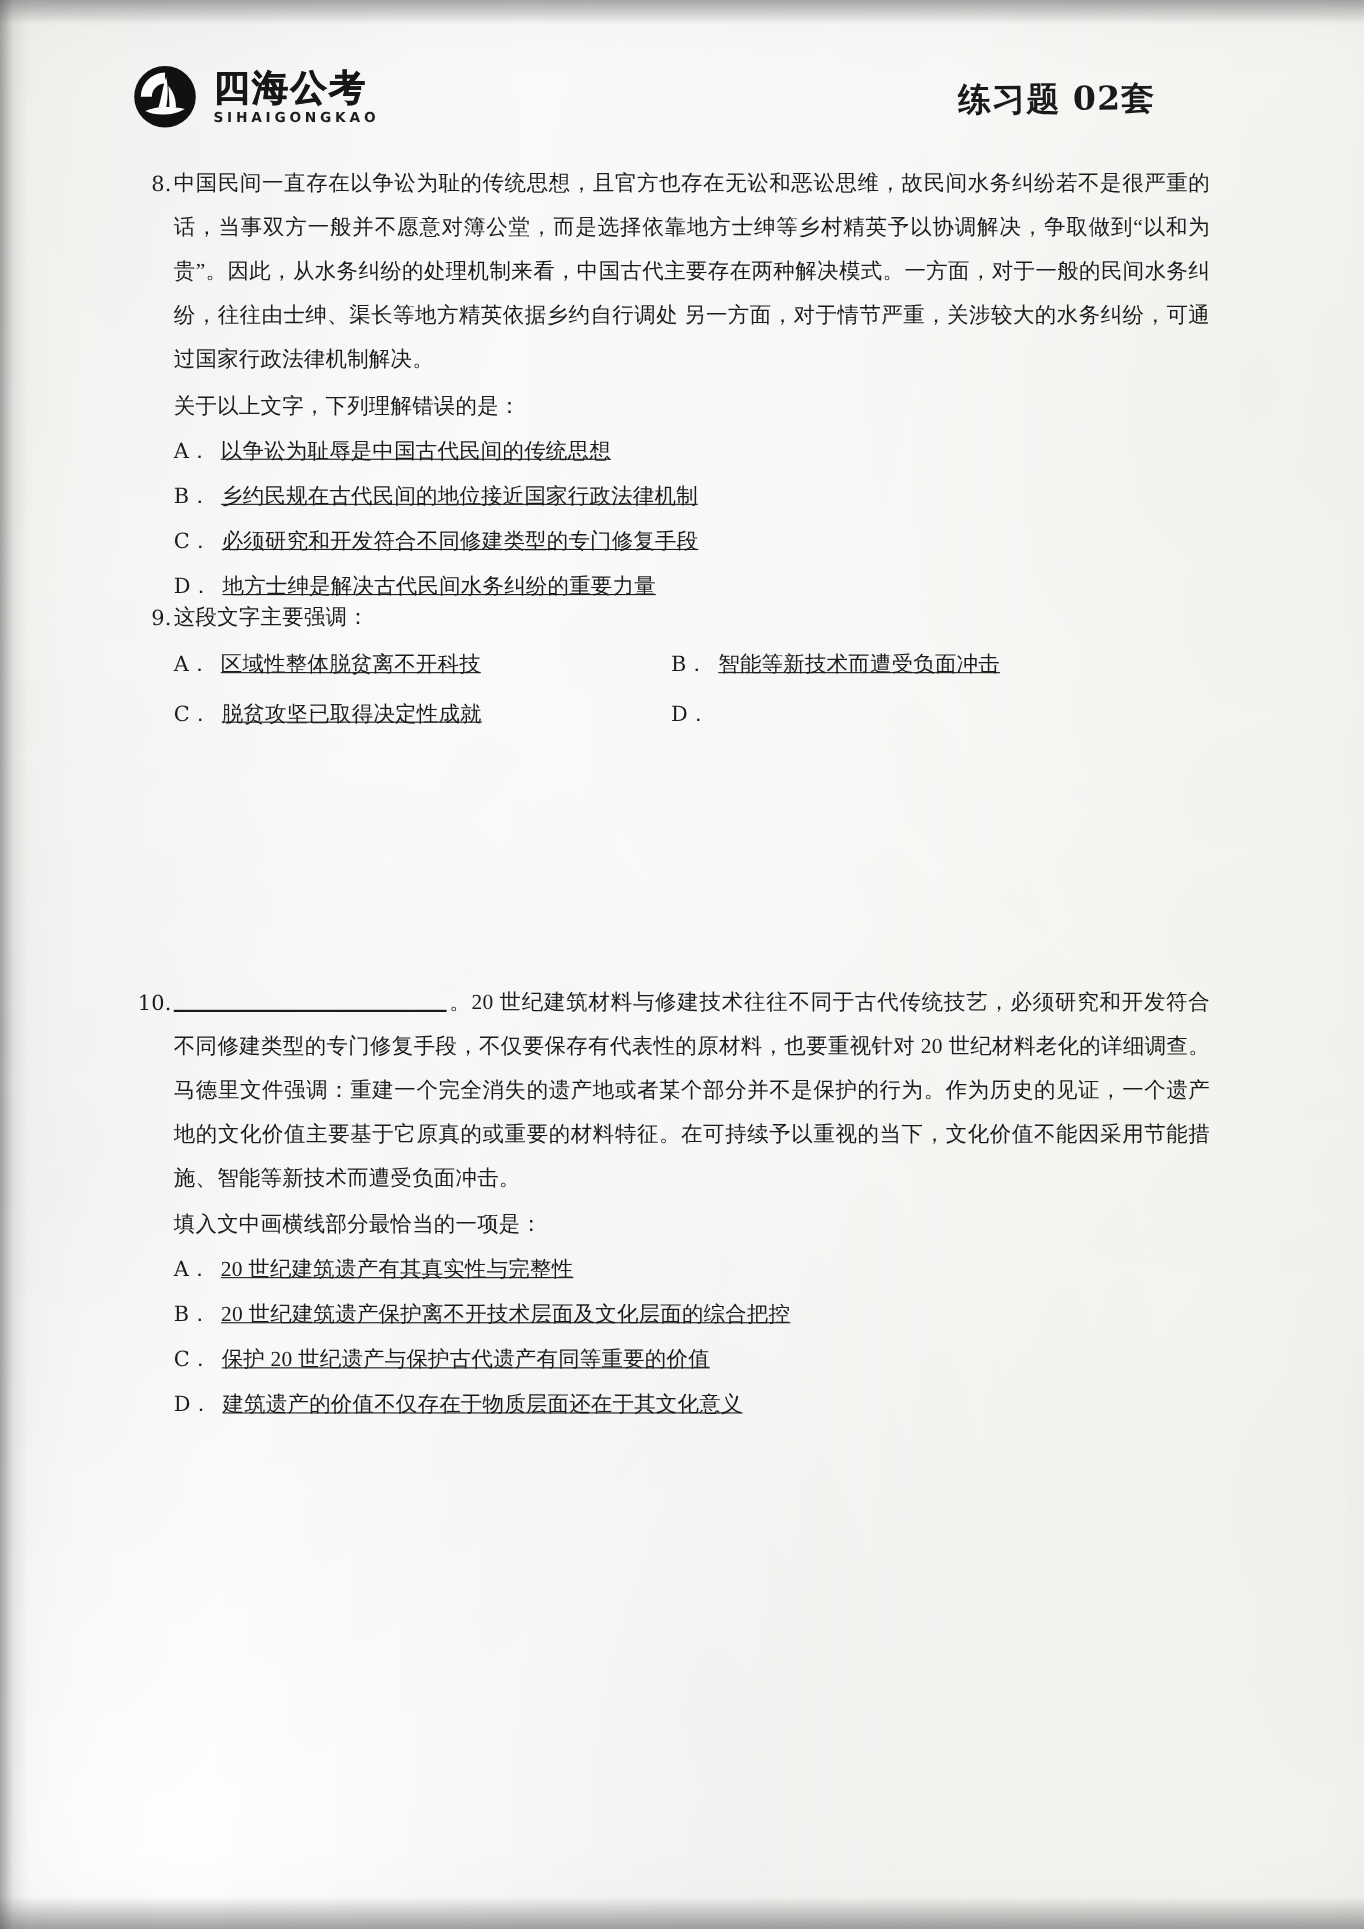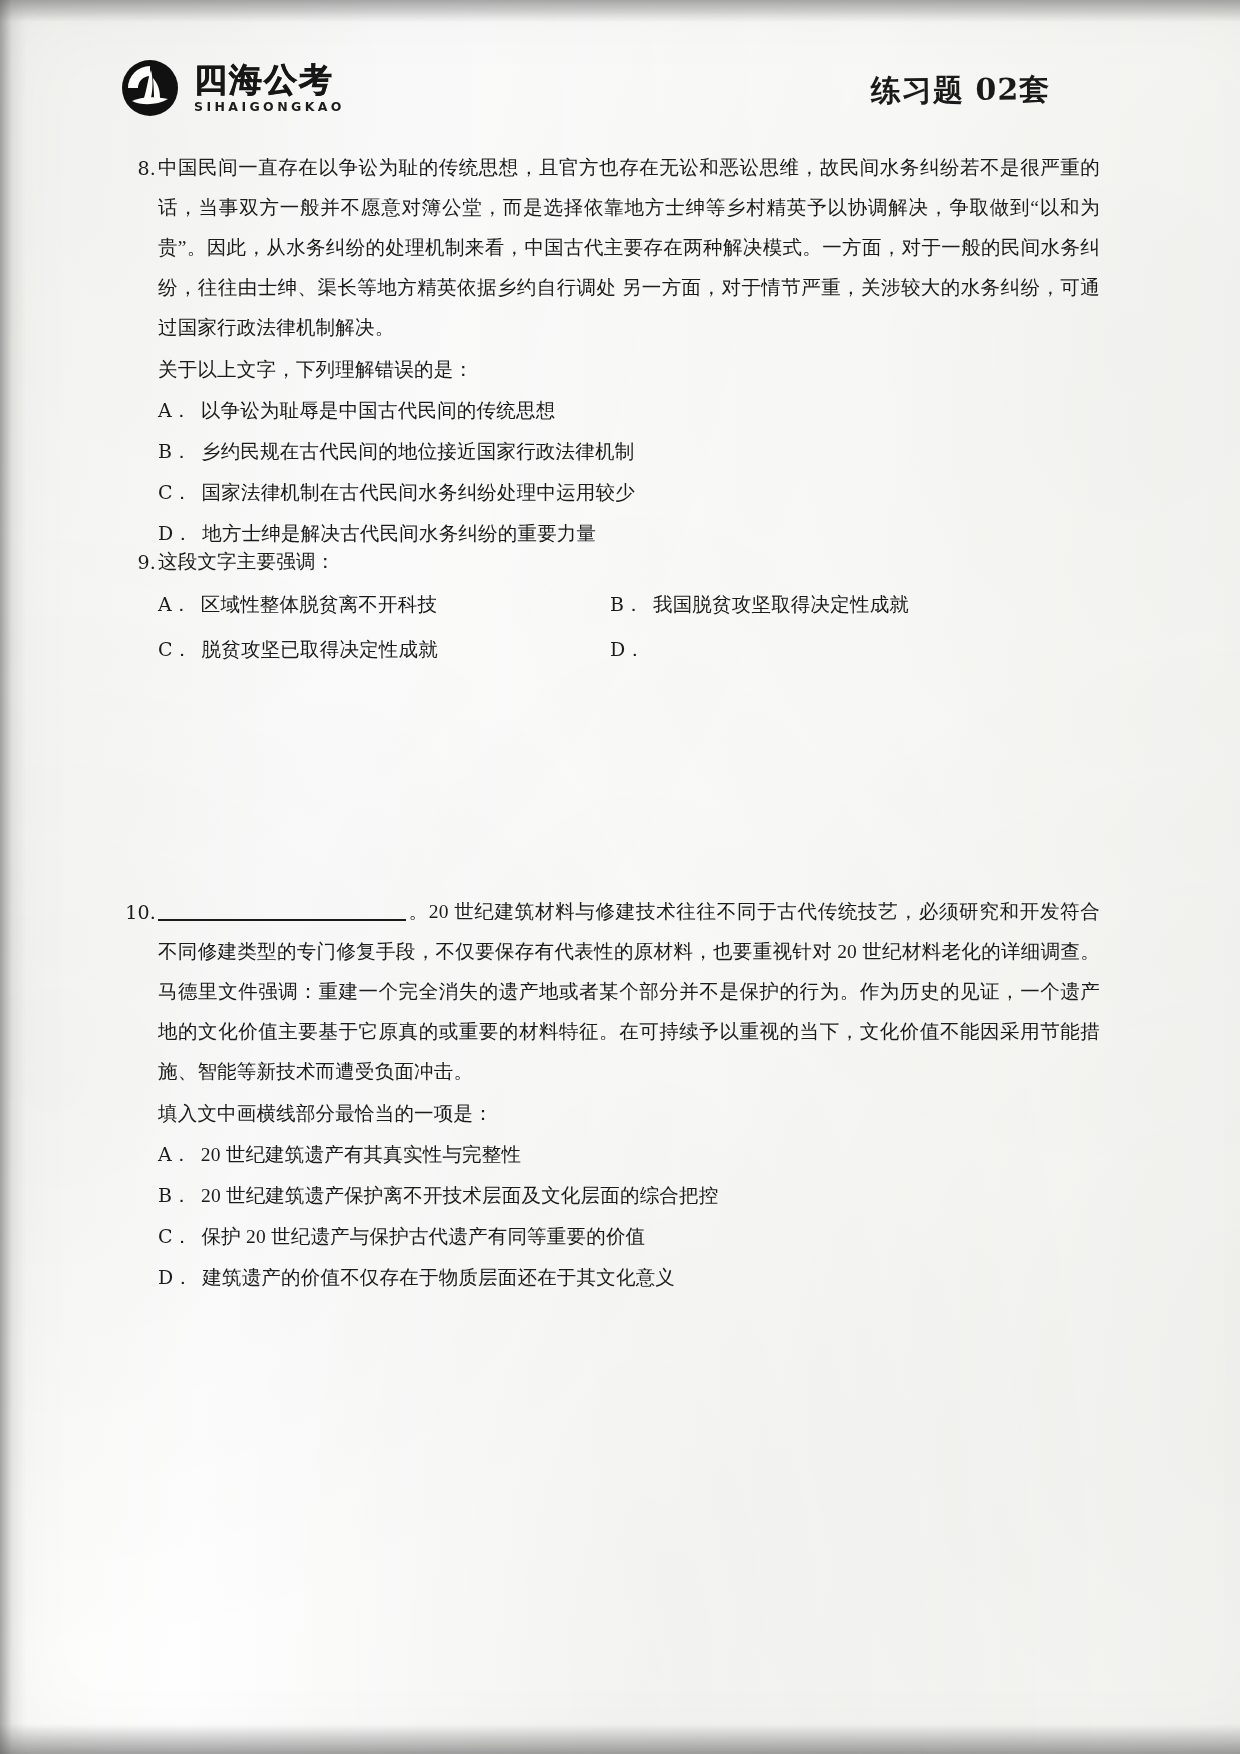--- a/index.html
+++ b/index.html
@@ -146,21 +146,21 @@
     align-items: baseline;
     line-height: 40px;
   }
   .opt-letter {
     font-family: "DejaVu Serif", "Liberation Serif", serif;
     font-size: 19px;
     flex: 0 0 auto;
     margin-right: 10px;
     letter-spacing: 0;
   }
-  .opt-text { flex: 1 1 auto; }
+  .opt-text { flex: 1 1 auto; text-decoration: underline; }
 
   
   .opt-grid {
     display: grid;
     grid-template-columns: 452px 1fr;
     column-gap: 0;
   }
   .opt-grid .opt { line-height: 44px; }
 
   .blank-line {
@@ -219,42 +219,42 @@
           <li class="opt">
             <span class="opt-letter">A．</span>
             <span class="opt-text">以争讼为耻辱是中国古代民间的传统思想</span>
           </li>
           <li class="opt">
             <span class="opt-letter">B．</span>
             <span class="opt-text">乡约民规在古代民间的地位接近国家行政法律机制</span>
           </li>
           <li class="opt">
             <span class="opt-letter">C．</span>
-            <span class="opt-text">国家法律机制在古代民间水务纠纷处理中运用较少</span>
+            <span class="opt-text">必须研究和开发符合不同修建类型的专门修复手段</span>
           </li>
           <li class="opt">
             <span class="opt-letter">D．</span>
             <span class="opt-text">地方士绅是解决古代民间水务纠纷的重要力量</span>
           </li>
         </ul>
       </div>
     </div>
 
     <div class="block-q9">
       <div class="question">
         <span class="q-num">9.</span>
         <div class="q-prompt">这段文字主要强调：</div>
         <div class="opt-grid">
           <div class="opt">
             <span class="opt-letter">A．</span>
             <span class="opt-text">区域性整体脱贫离不开科技</span>
           </div>
           <div class="opt">
             <span class="opt-letter">B．</span>
-            <span class="opt-text">我国脱贫攻坚取得决定性成就</span>
+            <span class="opt-text">智能等新技术而遭受负面冲击</span>
           </div>
           <div class="opt">
             <span class="opt-letter">C．</span>
             <span class="opt-text">脱贫攻坚已取得决定性成就</span>
           </div>
           <div class="opt">
             <span class="opt-letter">D．</span>
           </div>
         </div>
       </div>

